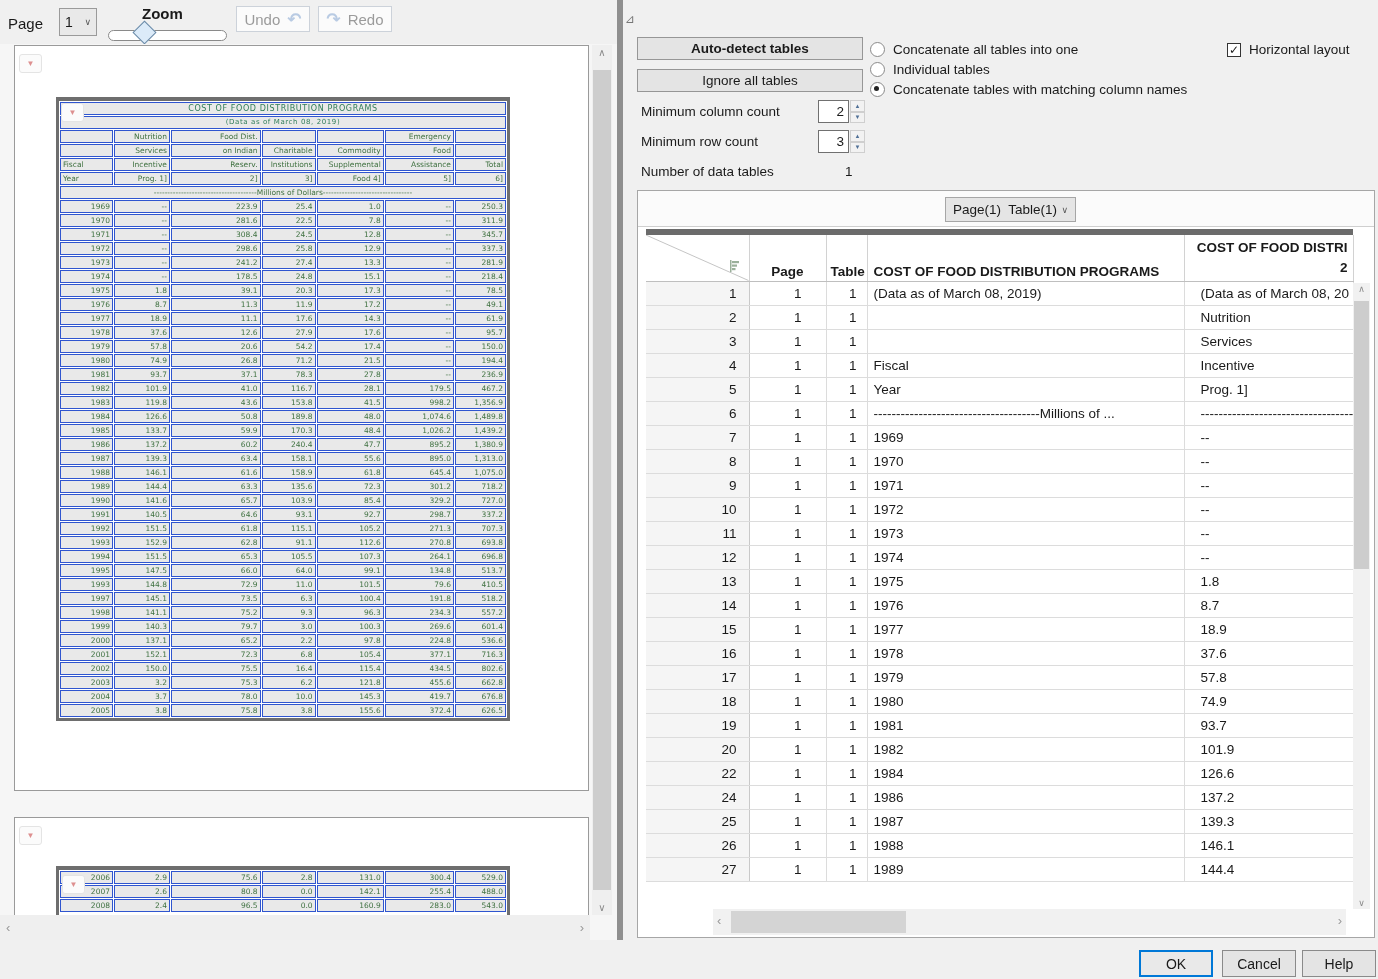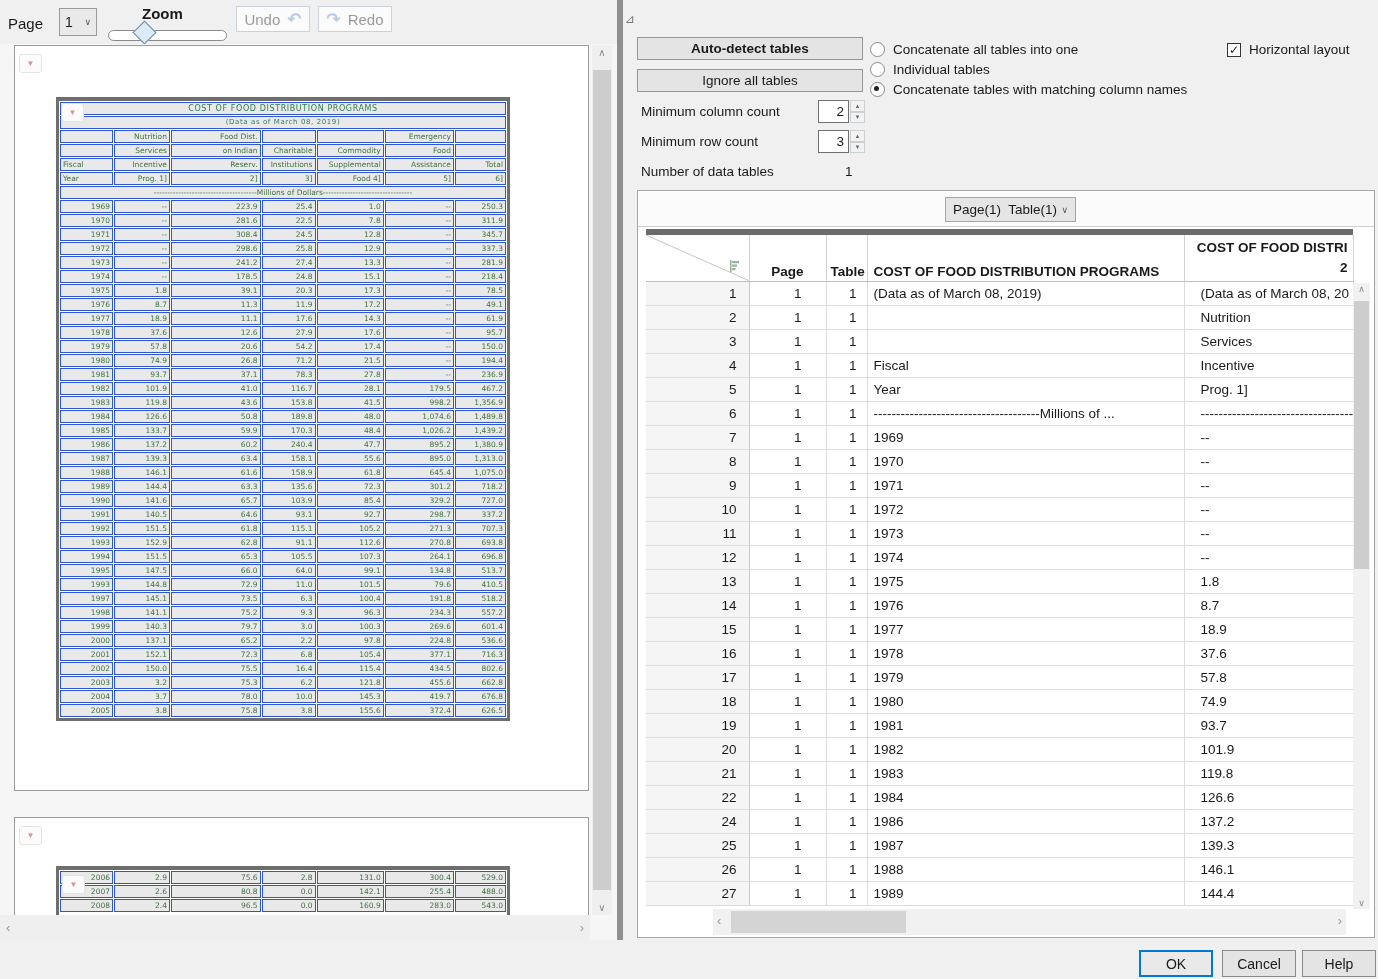--- a/index.html
+++ b/index.html
@@ -830,27 +830,20 @@
             <td class="c2">93.7</td>
           </tr>
           <tr>
             <td class="num">20</td>
             <td class="pg">1</td>
             <td class="tb">1</td>
             <td class="c1">1982</td>
             <td class="c2">101.9</td>
           </tr>
           <tr>
-            <td class="num">21</td>
-            <td class="pg">1</td>
-            <td class="tb">1</td>
-            <td class="c1">1983</td>
-            <td class="c2">119.8</td>
-          </tr>
-          <tr>
             <td class="num">22</td>
             <td class="pg">1</td>
             <td class="tb">1</td>
             <td class="c1">1984</td>
             <td class="c2">126.6</td>
           </tr>
           <tr>
             <td class="num">24</td>
             <td class="pg">1</td>
             <td class="tb">1</td>

